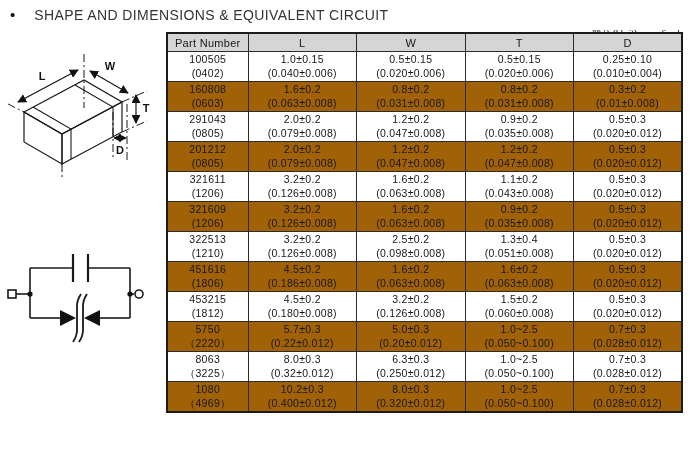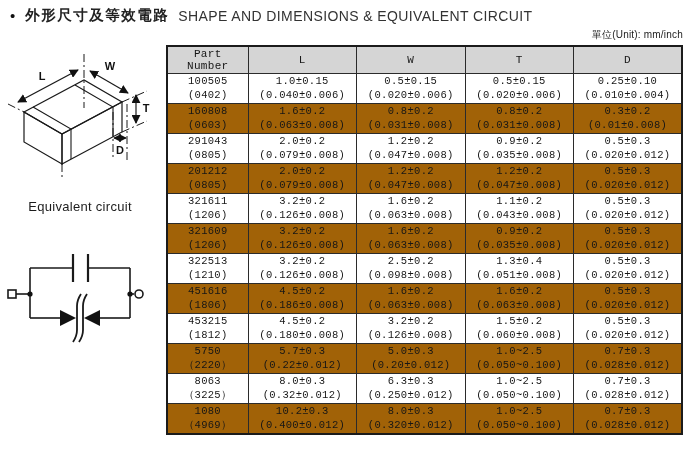--- a/index.html
+++ b/index.html
@@ -10,44 +10,43 @@
   .title-row{position:absolute;left:10px;top:6px;display:flex;align-items:center;white-space:nowrap;}
   .bullet{font-size:15px;margin:0 10px 0 0;color:#111;}
   .title-zh{font-size:14.5px;font-weight:bold;letter-spacing:1.5px;color:#222;}
   .title-en{font-size:14px;margin-left:9px;letter-spacing:0.4px;color:#333;}
   .unit-label{position:absolute;top:28px;right:7px;font-size:10px;color:#1c1c1c;letter-spacing:0.2px;margin-left:19px;}
   .eq-caption{position:absolute;left:0;top:199px;width:160px;text-align:center;font-size:13px;color:#1c1c1c;letter-spacing:0.3px;}
   svg.chip{position:absolute;left:0;top:48px;}
   svg.circuit{position:absolute;left:0;top:228px;}
 
   table.dims{
-    position:absolute;left:166px;top:45px;width:517px;height:350px;
+    position:absolute;left:166px;top:32px;width:517px;height:350px;
     border-collapse:collapse;table-layout:fixed;
-    border:2.5px solid #1b1b1b;font-size:10.5px;font-family:Liberation Mono, monospace;
+    border:2.5px solid #1b1b1b;font-size:10.5px;
   }
   table.dims th, table.dims td{
     border:1.6px solid #2b2b2b;text-align:center;vertical-align:middle;
     padding:1px 2px;letter-spacing:0.3px;color:#161616;
   }
   table.dims th{background:#d5d5d5;font-weight:normal;font-size:11px;height:15px;}
   table.dims col.c-part{width:81px;}
   tr.shaded td{background:#a16207;}
   td .ln{line-height:13.5px;white-space:nowrap;}
   .sline{stroke:#1a1a1a;fill:none;}
   .dashdot{stroke:#1a1a1a;fill:none;stroke-width:1;stroke-dasharray:8 3 2 3;}
   .dimtxt{font:bold 11px "Liberation Sans",sans-serif;fill:#111;}
 </style>
 </head>
 <body>
 
 <div class="page">
 
   <div class="title-row">
     <span class="bullet">•</span>
-    <span class="title-zh">外形尺寸及等效電路</span>
     <span class="title-en">SHAPE AND DIMENSIONS &amp; EQUIVALENT CIRCUIT</span>
   </div>
 
   <div class="unit-label">單位(Unit): mm/inch</div>
 
   <svg class="chip" width="160" height="150" viewBox="0 0 160 150">
     <defs>
       <marker id="ah" viewBox="0 0 10 10" refX="9" refY="5" markerWidth="7.5" markerHeight="7.5" orient="auto-start-reverse">
         <path d="M0,0 L10,5 L0,10 z" fill="#111"></path>
       </marker>
@@ -73,21 +72,20 @@
       <line x1="90" y1="23" x2="128" y2="45" class="sline" stroke-width="1.2" marker-start="url(#ah)" marker-end="url(#ah)"></line>
       <line x1="136" y1="47" x2="136" y2="75" class="sline" stroke-width="1.2" marker-start="url(#ah)" marker-end="url(#ah)"></line>
       <line x1="114" y1="90" x2="126" y2="90" class="sline" stroke-width="1.1" marker-start="url(#ah)" marker-end="url(#ah)"></line>
     </g>
     <text x="42" y="32" text-anchor="middle" class="dimtxt">L</text>
     <text x="110" y="22" text-anchor="middle" class="dimtxt">W</text>
     <text x="146" y="64" text-anchor="middle" class="dimtxt">T</text>
     <text x="120" y="106" text-anchor="middle" class="dimtxt">D</text>
   </svg>
 
-  <div class="eq-caption">Equivalent circuit</div>
 
   <svg class="circuit" width="160" height="140" viewBox="0 0 160 140">
     <g class="sline" stroke-width="1.6">
       <line x1="30" y1="40" x2="73" y2="40"></line>
       <line x1="88" y1="40" x2="130" y2="40"></line>
       <line x1="30" y1="40" x2="30" y2="90"></line>
       <line x1="130" y1="40" x2="130" y2="90"></line>
       <line x1="30" y1="90" x2="60" y2="90"></line>
       <line x1="100" y1="90" x2="130" y2="90"></line>
       <line x1="16" y1="66" x2="30" y2="66"></line>

